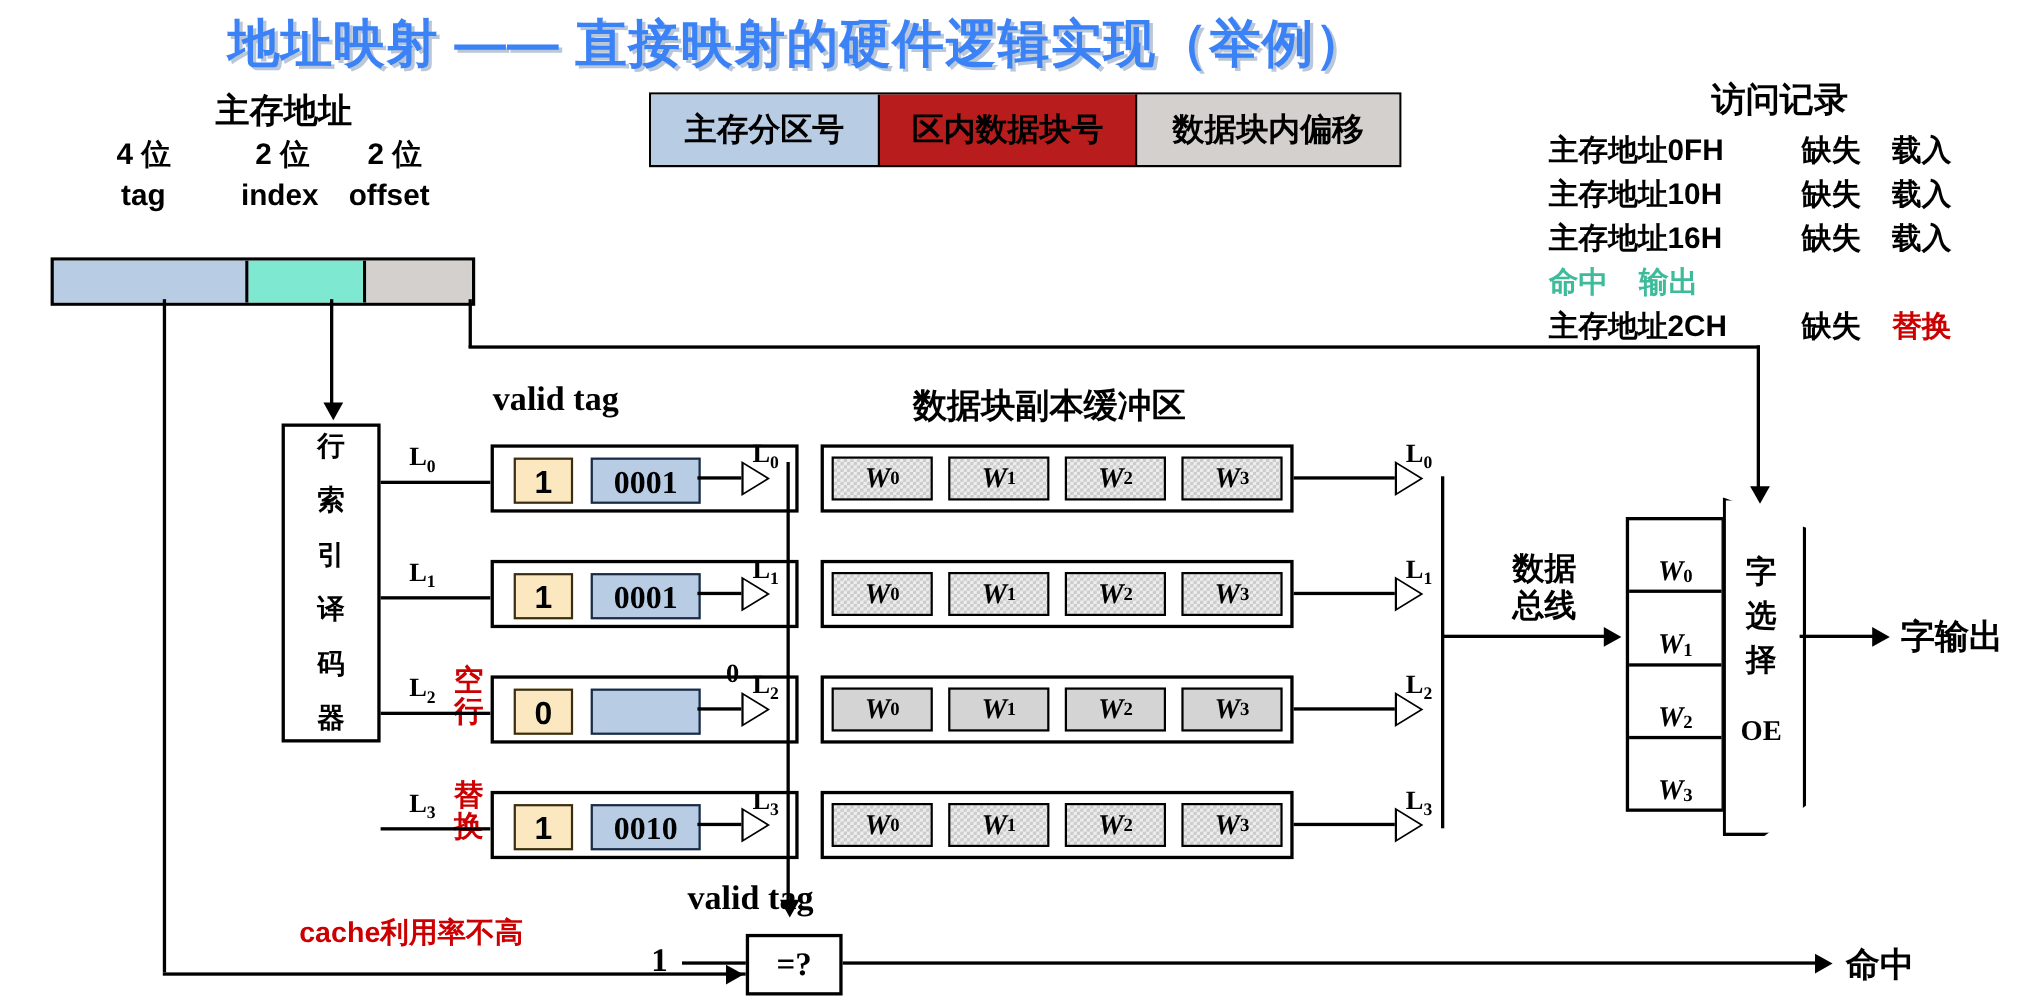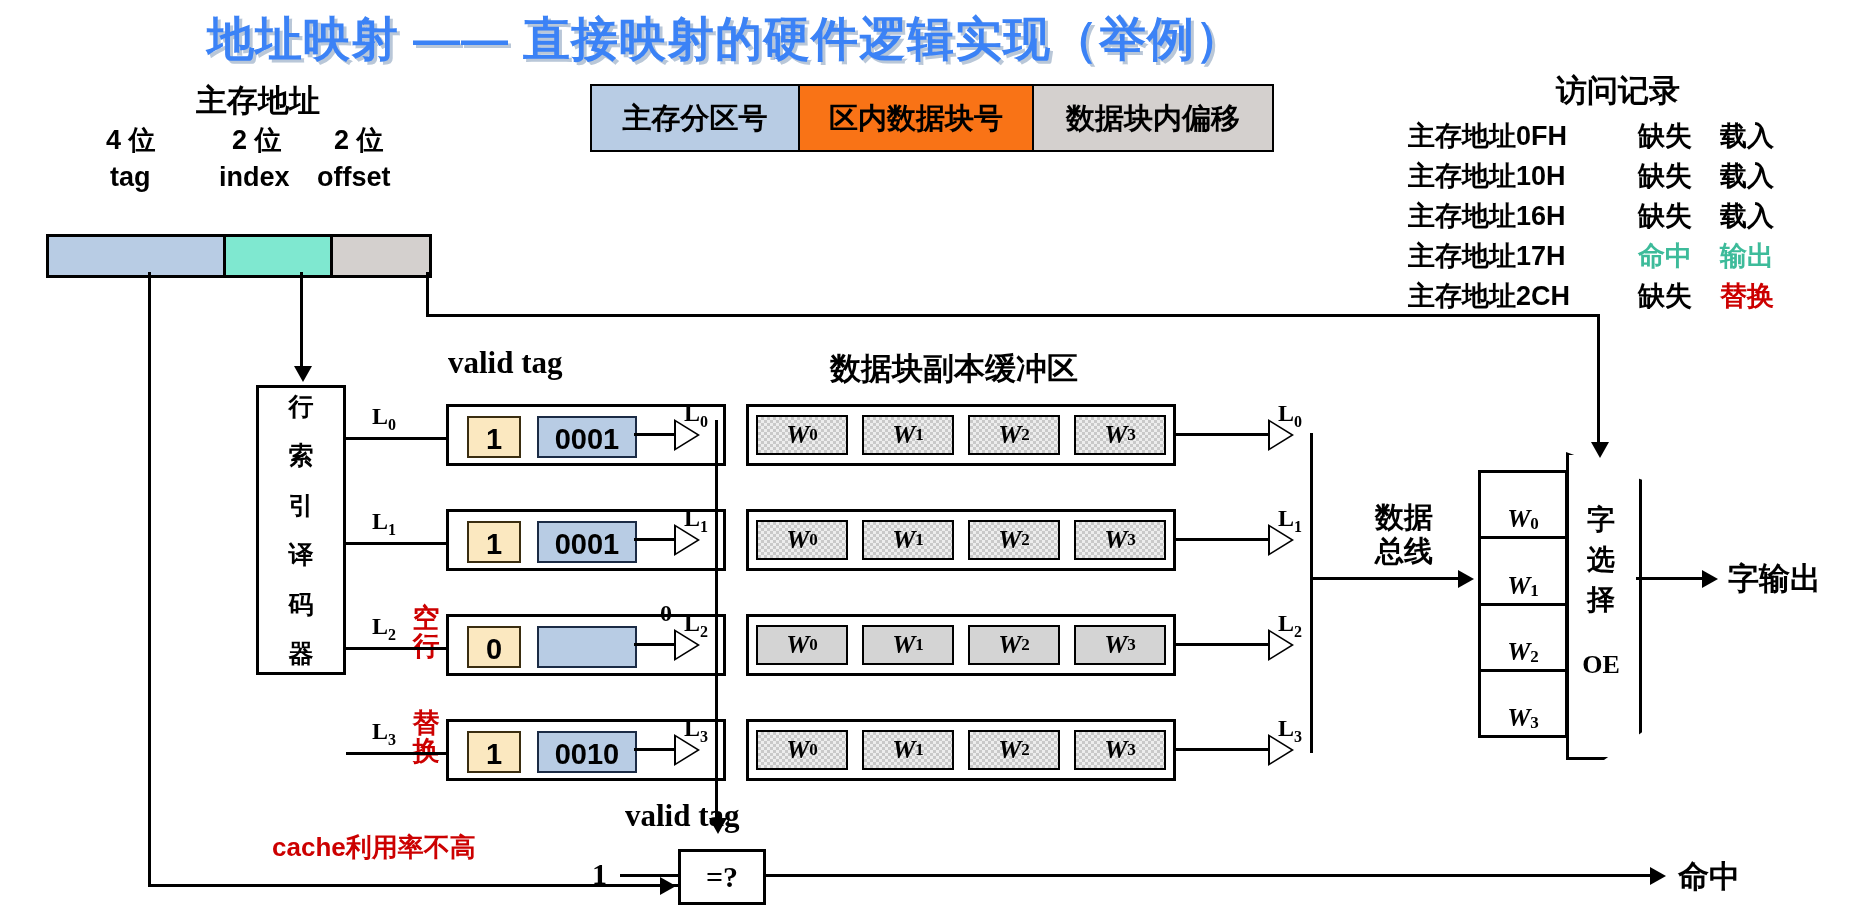--- a/index.html
+++ b/index.html
@@ -58,21 +58,21 @@
 
   
   .vtbox{position:absolute;border:3px solid #000;background:#fff;
          width:280px;height:62px;box-sizing:border-box;}
   .vcell{position:absolute;left:18px;top:9px;width:54px;height:42px;
          border:2px solid #3a2d10;background:#fbe8c0;
          font-size:29px;font-weight:bold;text-align:center;line-height:42px;box-sizing:border-box;}
   .tcell{position:absolute;left:88px;top:9px;width:100px;height:42px;
          border:2px solid #1b2b45;background:#b8cce4;
          font-size:29px;font-weight:bold;text-align:center;line-height:42px;box-sizing:border-box;
-         font-family:Liberation Sans, sans-serif;}
+         font-family:Liberation Serif, serif;}
 
   .dbox{position:absolute;border:3px solid #000;background:#fff;
         width:430px;height:62px;box-sizing:border-box;
         display:flex;align-items:center;justify-content:space-around;}
   .wcell{width:92px;height:40px;border:2px solid #000;box-sizing:border-box;
          display:flex;align-items:center;justify-content:center;
          font-size:26px;font-weight:bold;
          font-family:"Liberation Serif","DejaVu Serif",serif;font-style:italic;}
   .wchk{background-color:#ededed;
         background-image:
@@ -129,21 +129,21 @@
      border-left:9px solid transparent;border-right:9px solid transparent;
      border-top:16px solid #000;}
 </style>
 </head>
 <body>
 
 <div class="abs" id="title">地址映射 —— 直接映射的硬件逻辑实现（举例）</div>
 
 <div class="abs" id="legend">
   <div style="background:#b8cce4;width:186px">主存分区号</div>
-  <div style="background:#f97316;width:212px">区内数据块号</div>
+  <div style="background:#b91c1c;width:212px">区内数据块号</div>
   <div style="background:#d4d0ce;width:218px">数据块内偏移</div>
 </div>
 
 <div class="abs big" style="left:196px;top:80px;">主存地址</div>
 
 <div class="abs lbl" style="left:106px;top:122px;">4 位</div>
 <div class="abs lbl" style="left:110px;top:162px;">tag</div>
 <div class="abs lbl" style="left:232px;top:122px;">2 位</div>
 <div class="abs lbl" style="left:219px;top:162px;">index</div>
 <div class="abs lbl" style="left:334px;top:122px;">2 位</div>
@@ -166,21 +166,20 @@
     <span class="addr">主存地址10H</span>
     <span class="st">缺失</span>
     <span class="ac">载入</span>
   </div>
   <div class="row">
     <span class="addr">主存地址16H</span>
     <span class="st">缺失</span>
     <span class="ac">载入</span>
   </div>
   <div class="row">
-    <span class="addr">主存地址17H</span>
     <span class="st green">命中</span>
     <span class="ac green">输出</span>
   </div>
   <div class="row">
     <span class="addr">主存地址2CH</span>
     <span class="st">缺失</span>
     <span class="ac red">替换</span>
   </div>
 </div>
 

